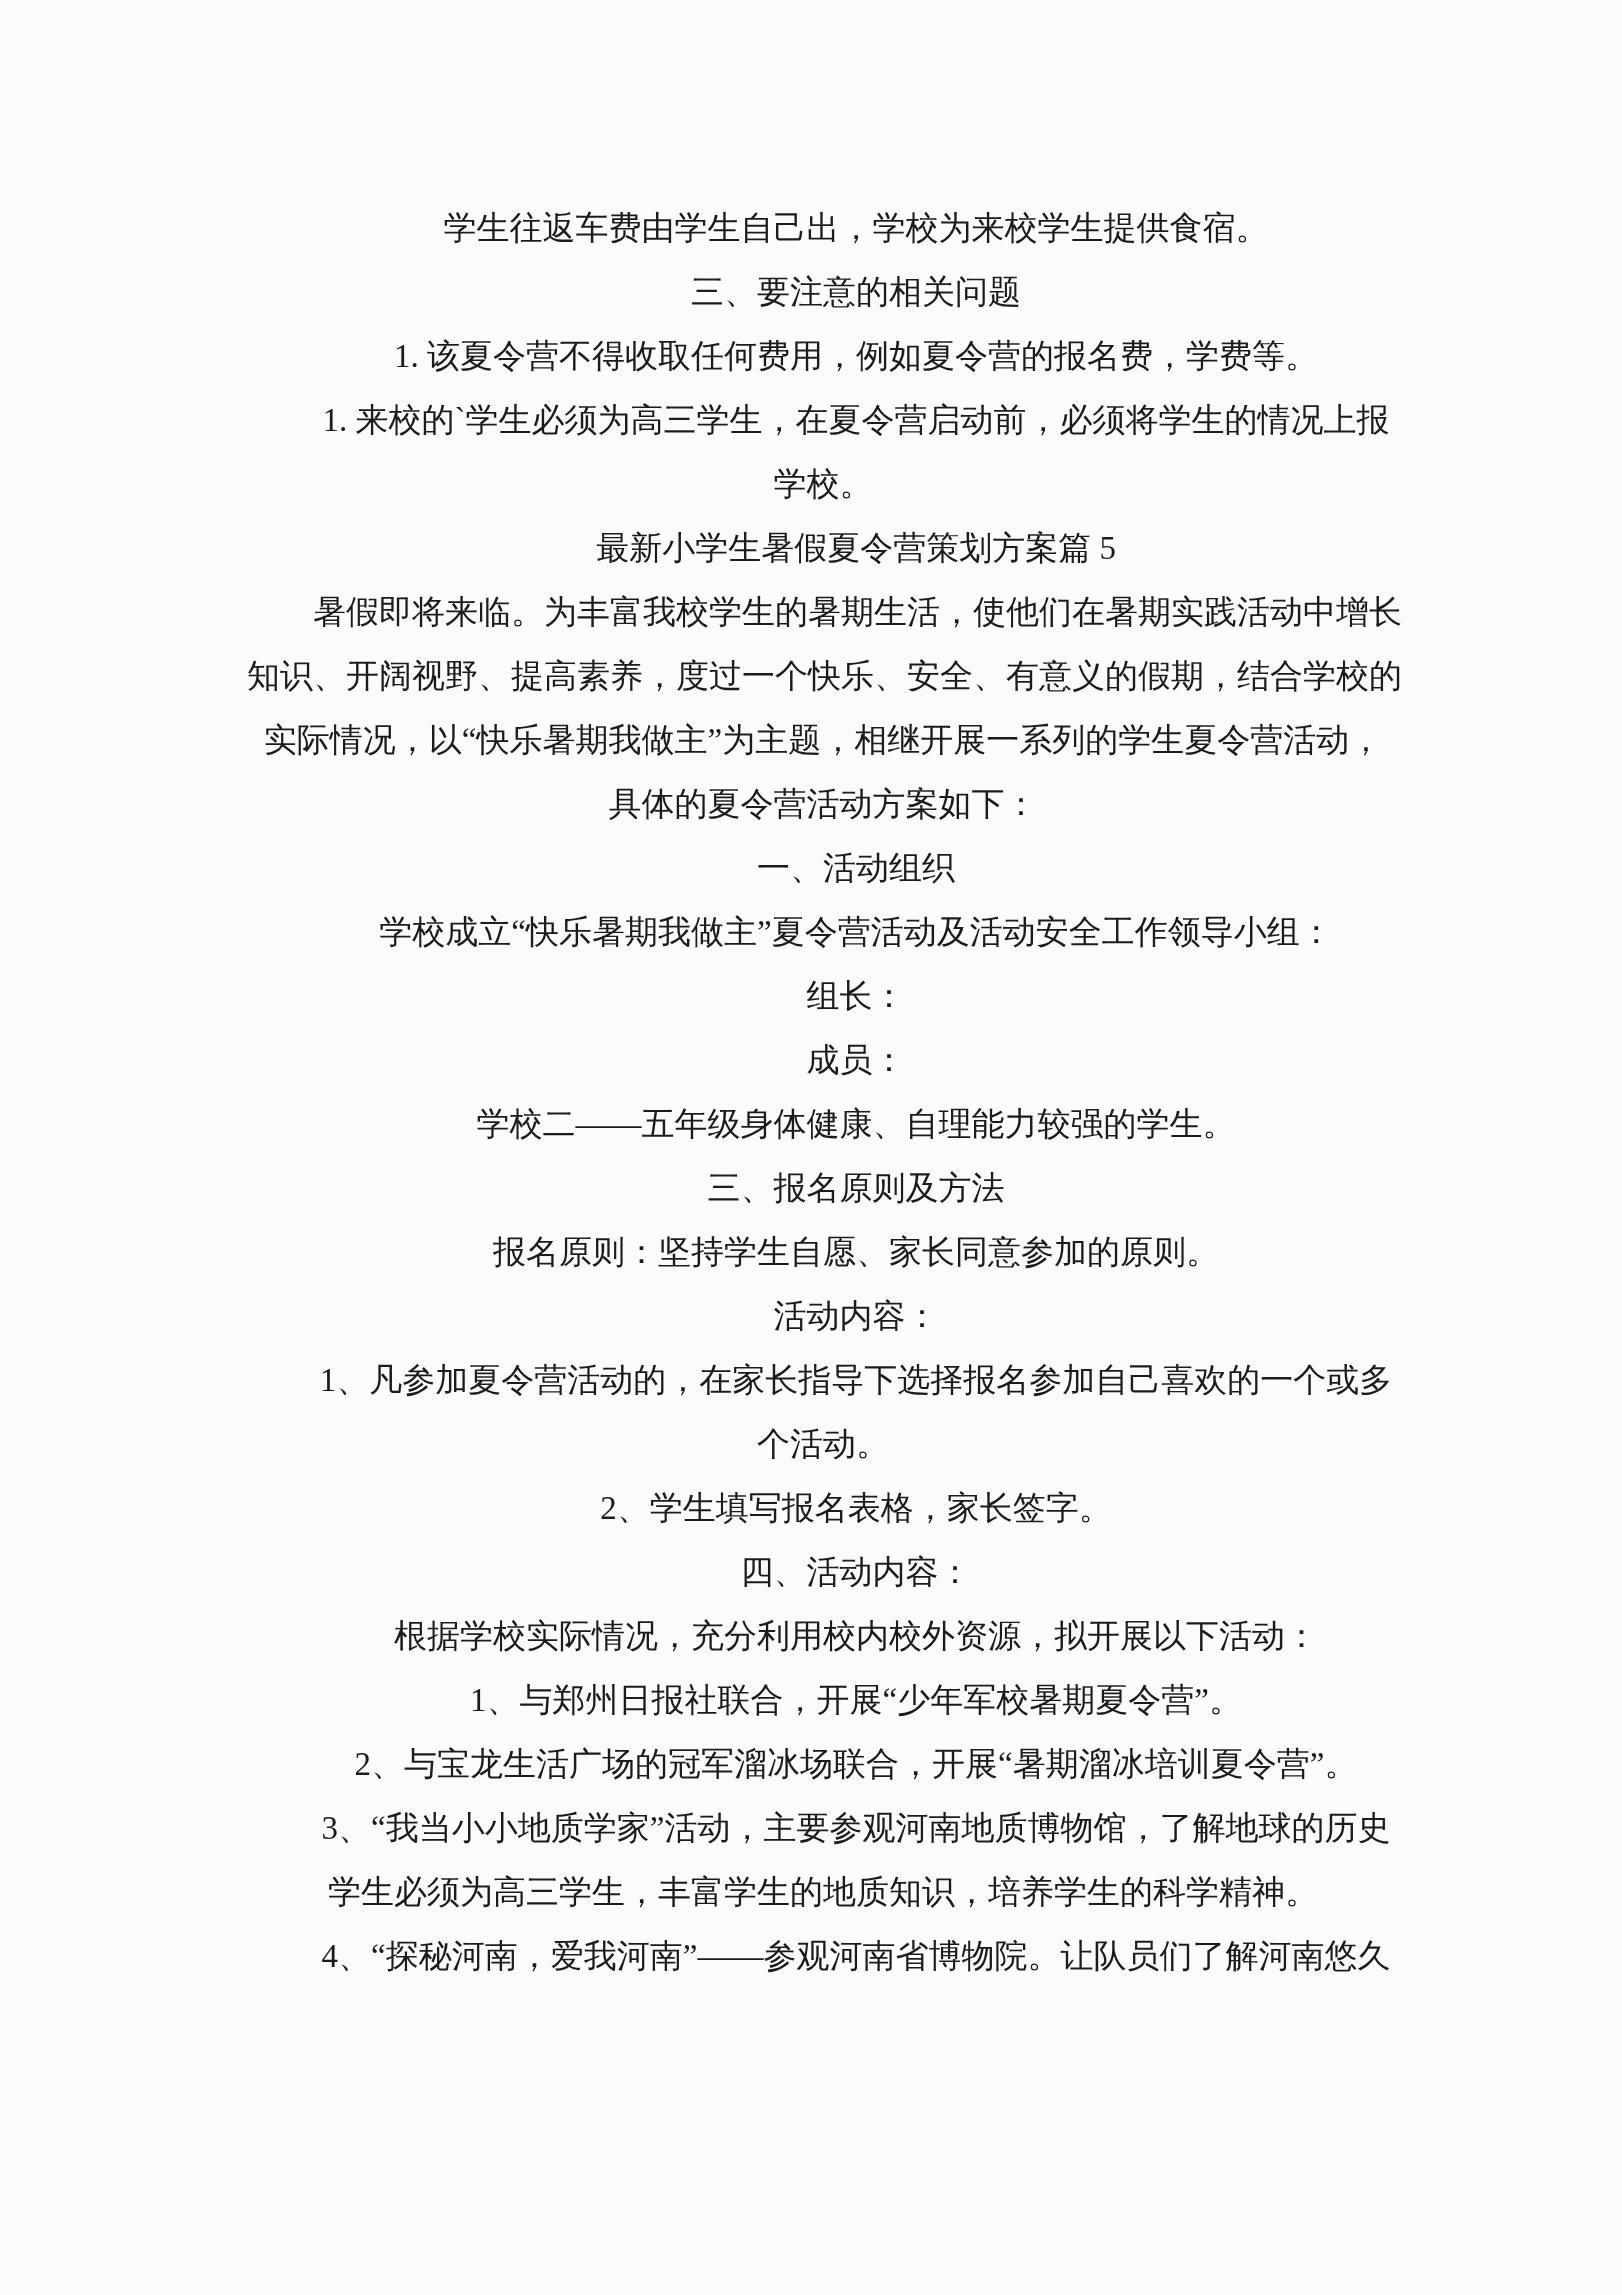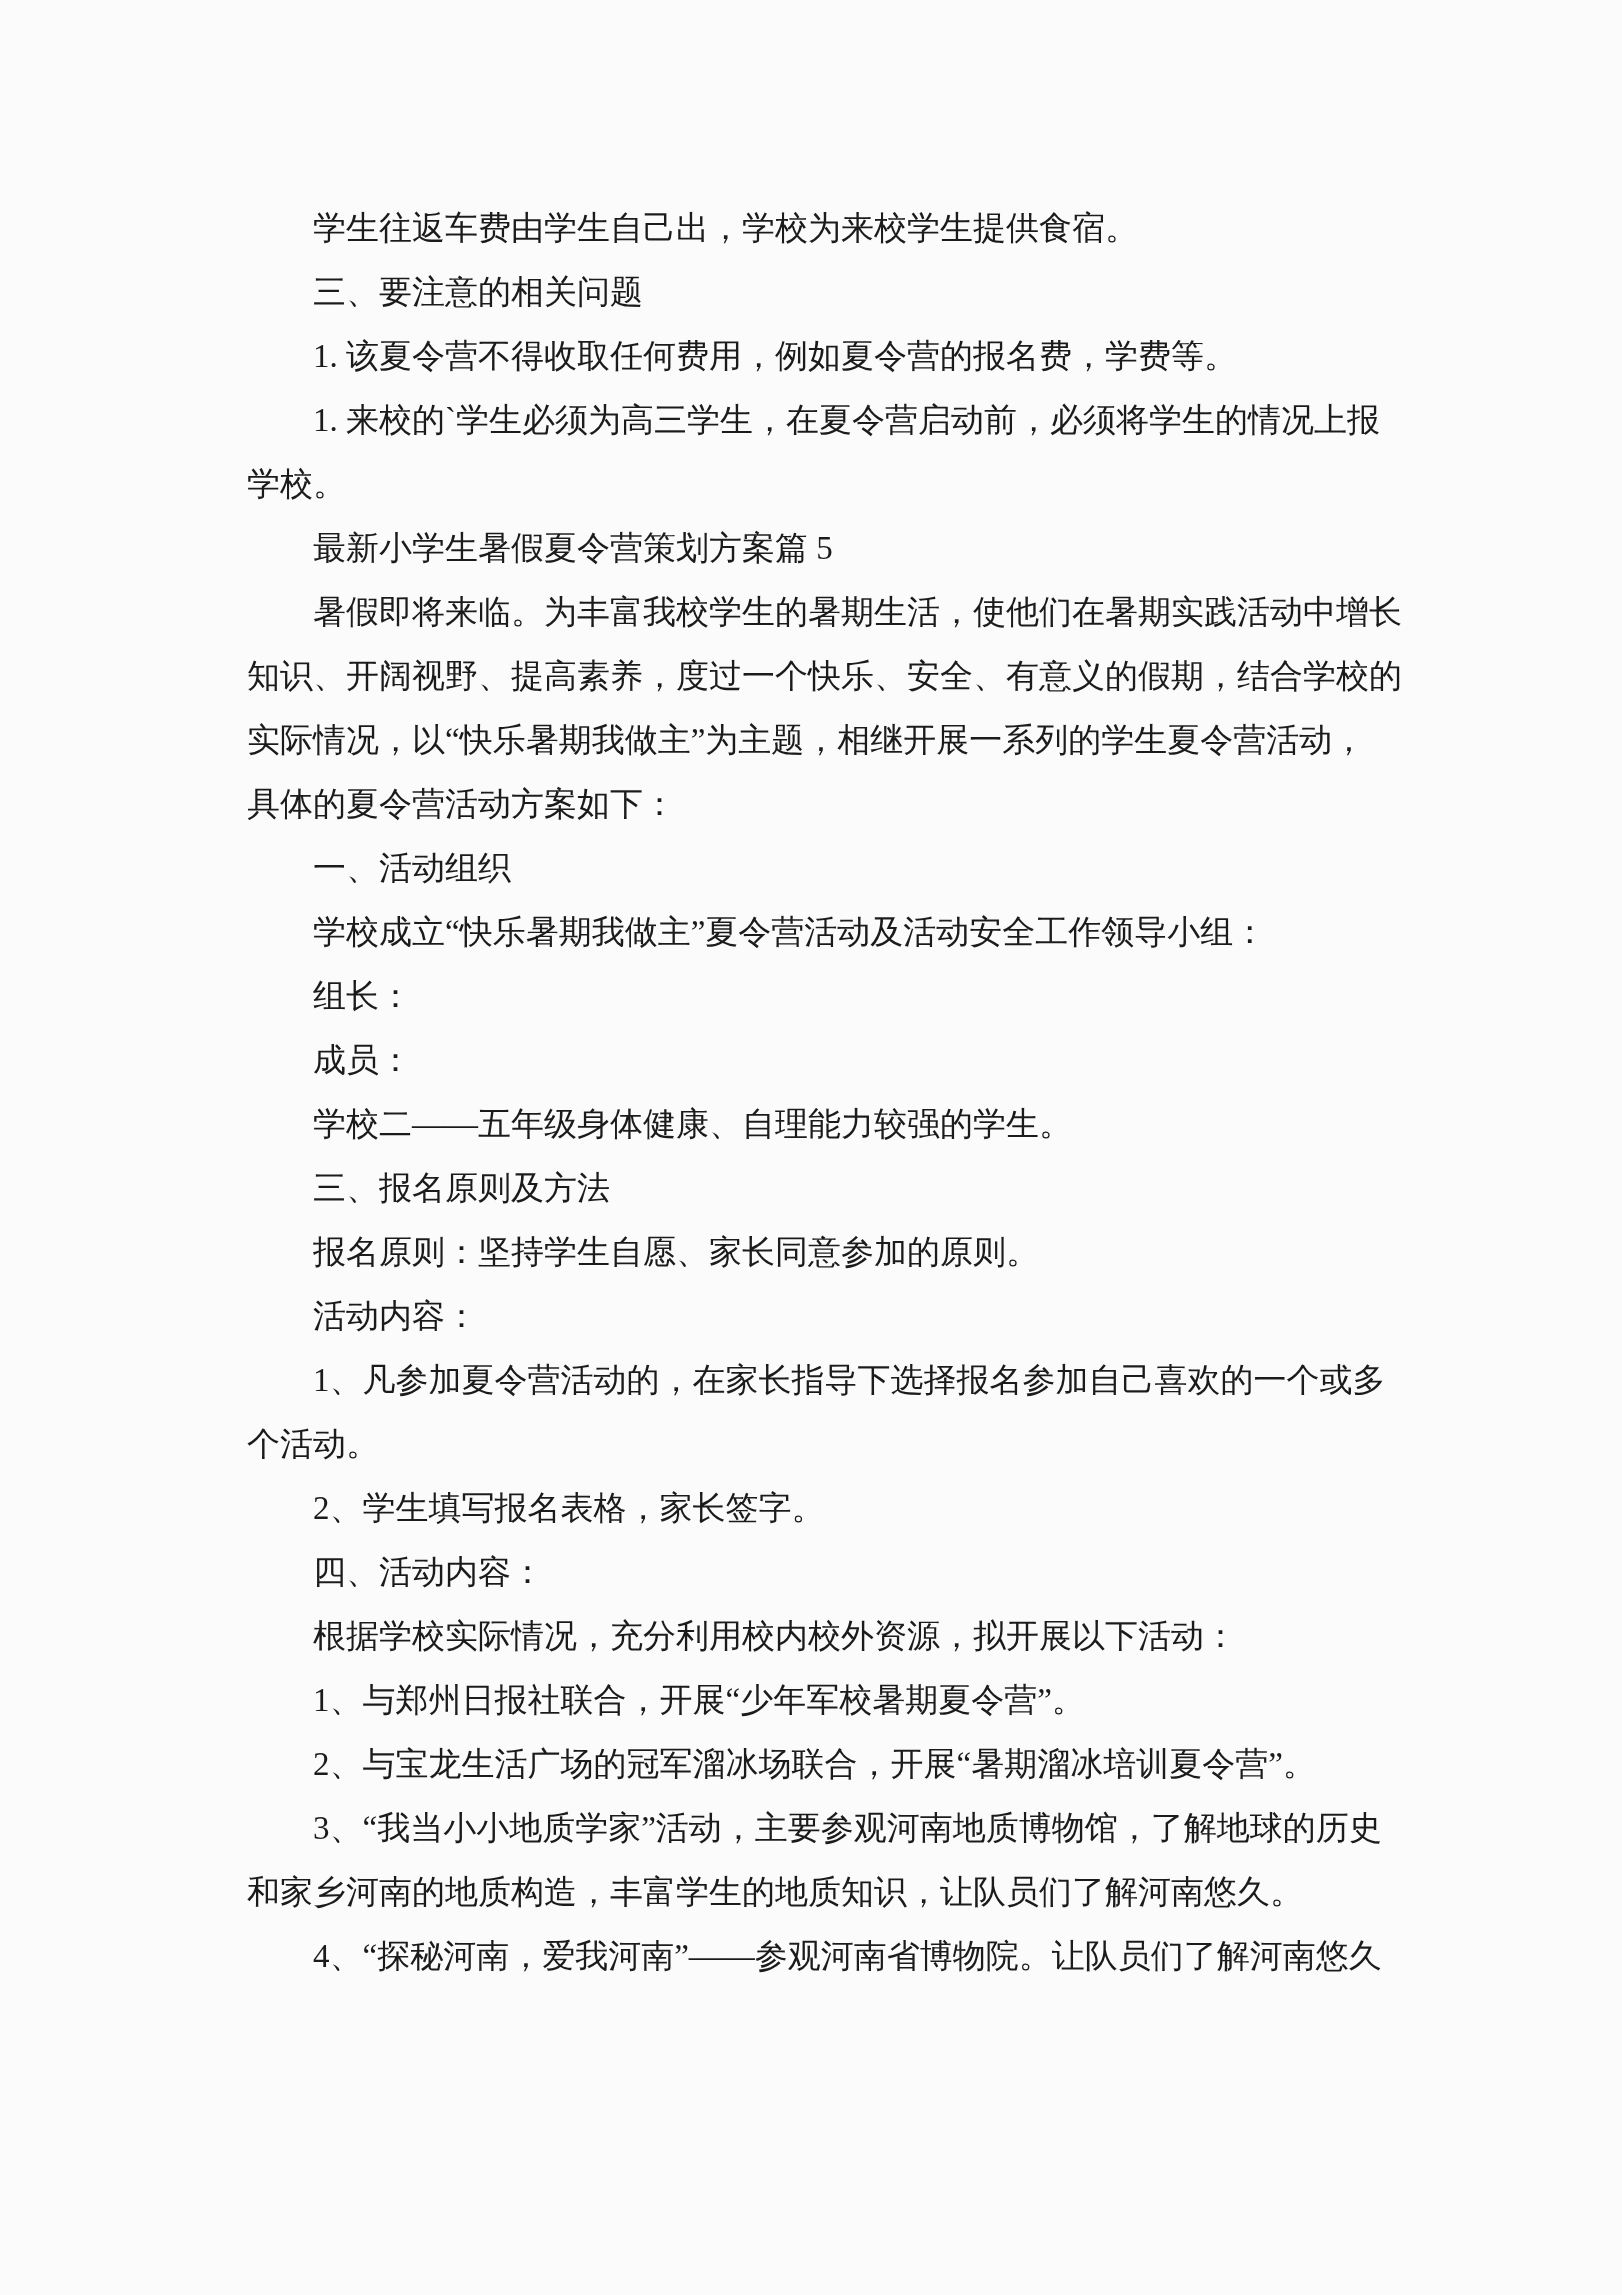--- a/index.html
+++ b/index.html
@@ -26,20 +26,21 @@
     font-family: "Liberation Serif", "DejaVu Serif", serif;
     font-size: 33px;
     line-height: 64px;
     color: #1b1b1b;
     font-weight: 400;
   }
   .line {
     height: 64px;
     white-space: nowrap;
     text-indent: 0;
+    text-align: center;
   }
   .line.indent {
     text-indent: 2em;
   }
 </style>
 </head>
 <body>
 
 <div class="page">
   <div class="textblock">
@@ -62,17 +63,17 @@
     <div class="line indent">报名原则：坚持学生自愿、家长同意参加的原则。</div>
     <div class="line indent">活动内容：</div>
     <div class="line indent">1、凡参加夏令营活动的，在家长指导下选择报名参加自己喜欢的一个或多</div>
     <div class="line">个活动。</div>
     <div class="line indent">2、学生填写报名表格，家长签字。</div>
     <div class="line indent">四、活动内容：</div>
     <div class="line indent">根据学校实际情况，充分利用校内校外资源，拟开展以下活动：</div>
     <div class="line indent">1、与郑州日报社联合，开展“少年军校暑期夏令营”。</div>
     <div class="line indent">2、与宝龙生活广场的冠军溜冰场联合，开展“暑期溜冰培训夏令营”。</div>
     <div class="line indent">3、“我当小小地质学家”活动，主要参观河南地质博物馆，了解地球的历史</div>
-    <div class="line">和家乡河南的地质构造，丰富学生的地质知识，让队员们了解河南悠久。</div>
+    <div class="line">学生必须为高三学生，丰富学生的地质知识，培养学生的科学精神。</div>
     <div class="line indent">4、“探秘河南，爱我河南”——参观河南省博物院。让队员们了解河南悠久</div>
   </div>
 </div>
 
 
 </body></html>

